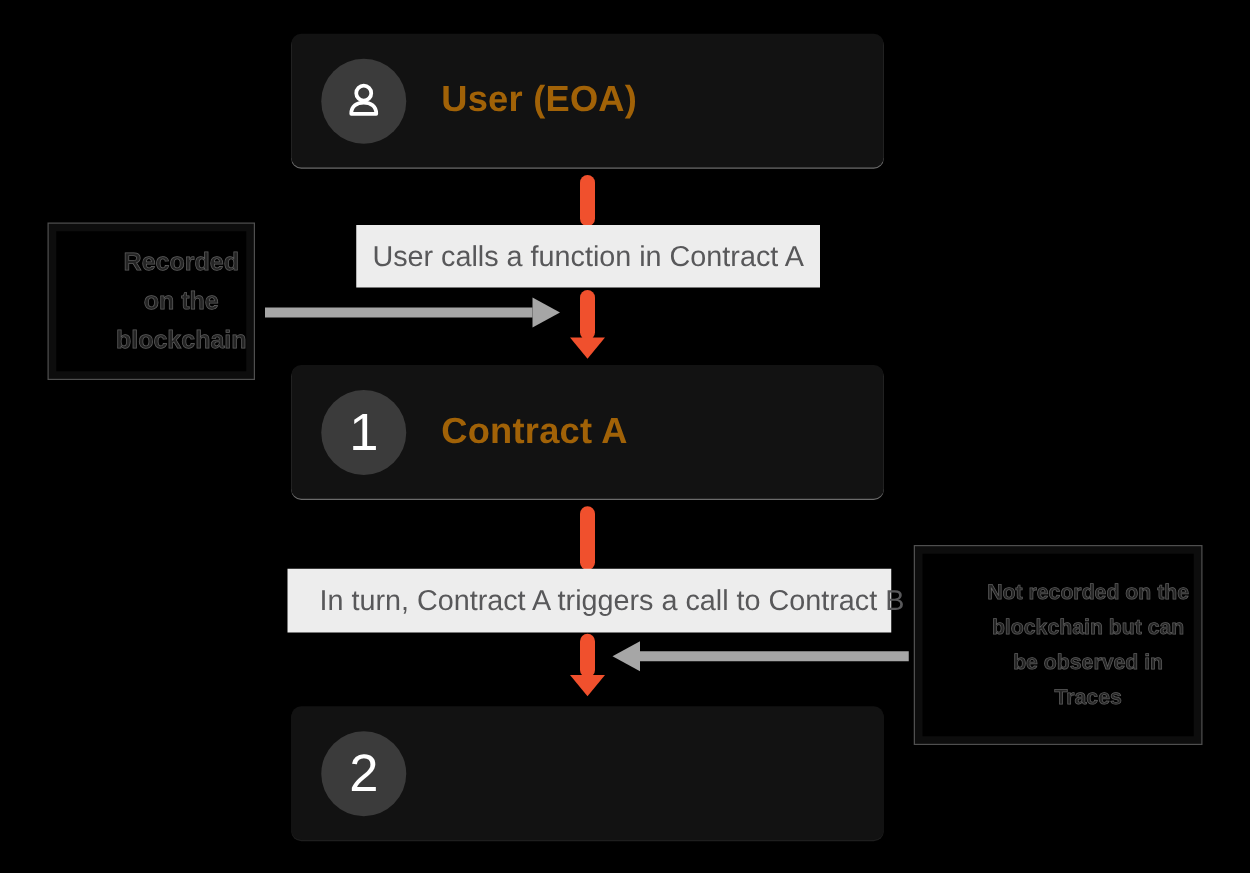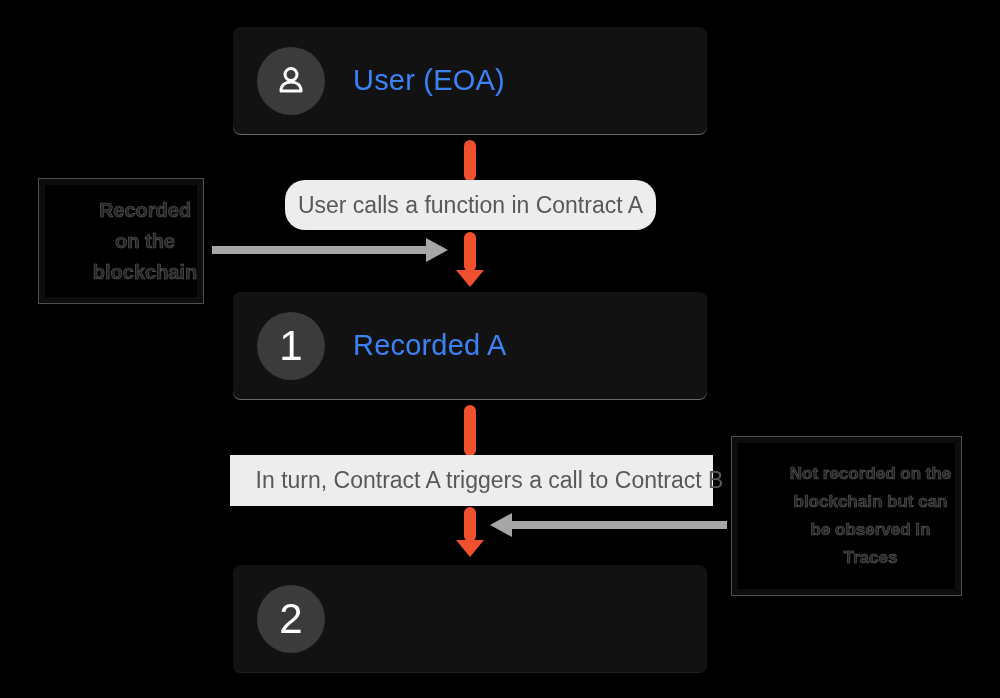--- a/index.html
+++ b/index.html
@@ -12,28 +12,28 @@
           background:#121212; border-radius:8px;
           display:flex; align-items:center; padding-left:24px;
           box-sizing:border-box; }
   .node-user { top:27px;  box-shadow:0 1px 0 #6a6a6a; }
   .node-a    { top:292px; box-shadow:0 1px 0 #6a6a6a; }
   .node-b    { top:565px; box-shadow:0 1px 0 #1e1e1e; }
 
   .node-circle { width:68px; height:68px; border-radius:50%; background:#3b3b3b;
                  display:flex; align-items:center; justify-content:center; flex:none; }
   .badge-num { color:#ffffff; font-size:42px; font-weight:400; line-height:1; }
-  .node-label { color:#3b82f6; font-size:29px; font-weight:400; margin-left:28px;
+  .node-label { color:#a16207; font-size:29px; font-weight:700; margin-left:28px;
                 letter-spacing:0.2px; }
 
   
   .edge-label { position:absolute; background:#ededed; color:#58585a; font-size:23px;
                 display:flex; align-items:center; justify-content:center;
                 white-space:nowrap; box-sizing:border-box; }
-  .edge-label-1 { left:285px; top:180px; width:371px; height:50px;border-radius:20px; }
+  .edge-label-1 { left:285px; top:180px; width:371px; height:50px; }
   .edge-label-2 { left:230px; top:455px; width:483px; height:51px;padding-left:36px; }
 
   
   .vline { position:absolute; left:464px; width:12px; background:#f0502d;
            border-radius:6px; }
   .seg-a { top:140px; height:41px; }
   .seg-b { top:232px; height:40px; }
   .seg-c { top:405px; height:51px; }
   .seg-d { top:507px; height:35px; }
   .head-down { position:absolute; left:456px; width:0; height:0;
@@ -84,21 +84,21 @@
 
   <div class="vline seg-a"></div>
   <div class="edge-label edge-label-1">User calls a function in Contract A</div>
   <div class="vline seg-b"></div>
   <div class="head-down head-b"></div>
 
   <div class="node node-a">
     <div class="node-circle">
       <span class="badge-num">1</span>
     </div>
-    <div class="node-label">Recorded A</div>
+    <div class="node-label">Contract A</div>
   </div>
 
   <div class="vline seg-c"></div>
   <div class="edge-label edge-label-2">In turn, Contract A triggers a call to Contract B</div>
   <div class="vline seg-d"></div>
   <div class="head-down head-d"></div>
 
   <div class="node node-b">
     <div class="node-circle">
       <span class="badge-num">2</span>

